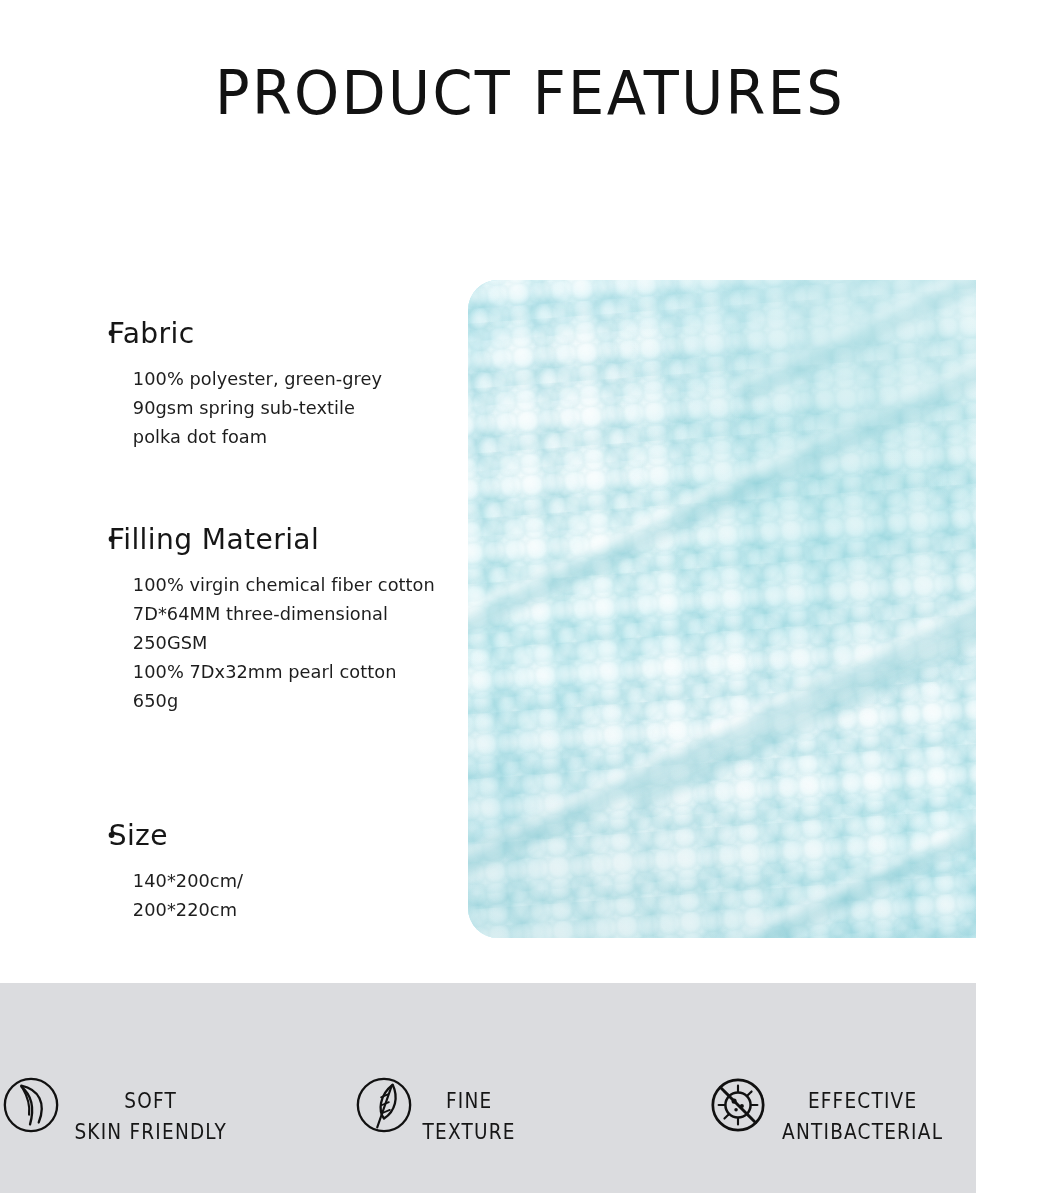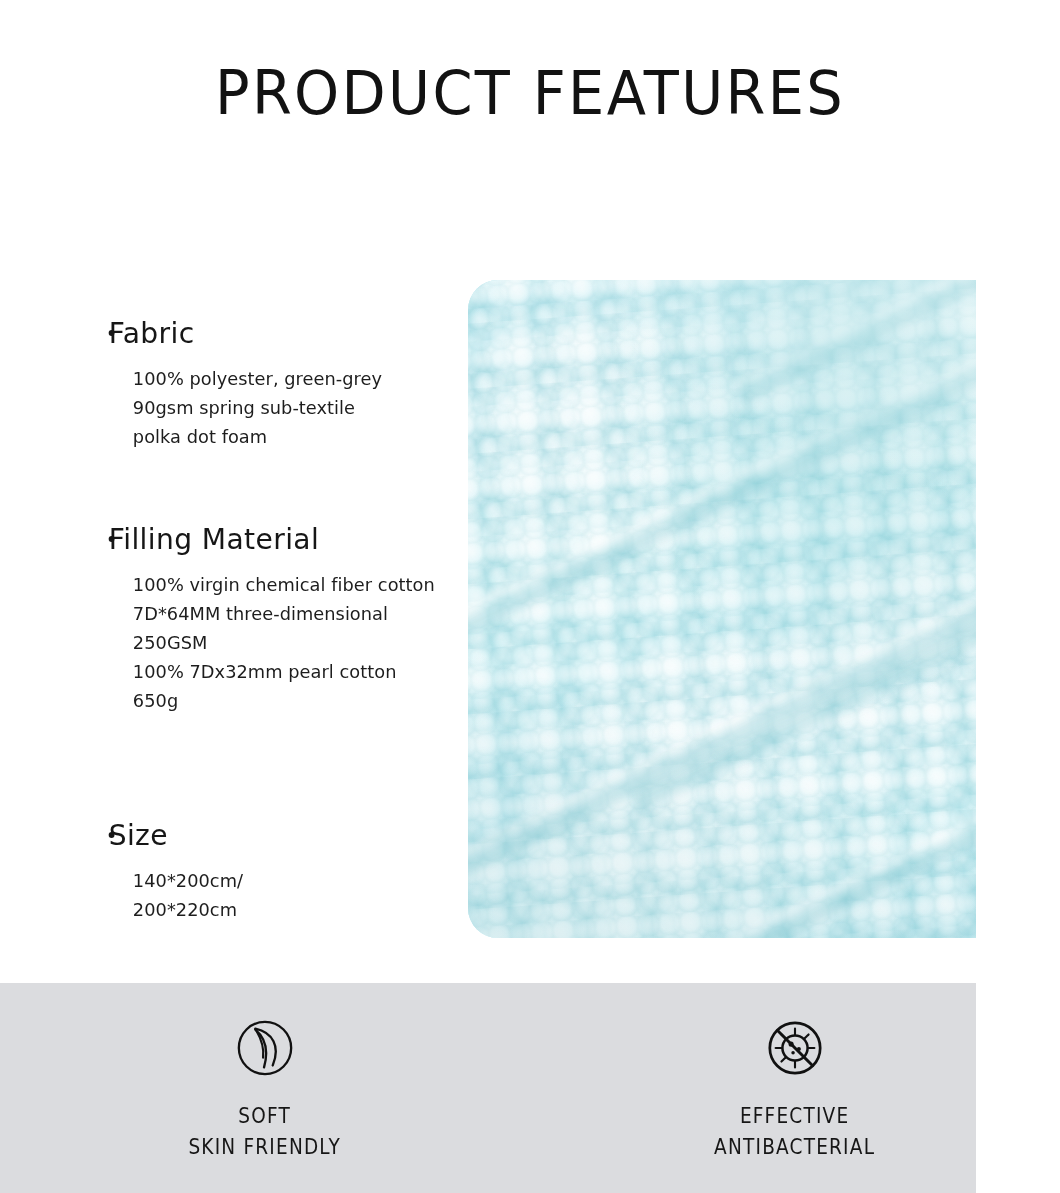--- a/index.html
+++ b/index.html
@@ -168,21 +168,21 @@
     width:1060px; height:210px;
     background:#dbdcdf;
   }
   .feature-items {
     position:absolute; inset:0;
     display:flex;
   }
   .feature-item {
     flex:1 1 0;
     display:flex;
-    flex-direction:column;
+    flex-direction:row;
     align-items:center;
     padding-top:34px;
   }
   .feature-icon {
     width:62px; height:62px;
     display:block;
   }
   .feature-label {
     margin-top:21px;
     text-align:center;
@@ -270,20 +270,32 @@
           <path d="M22 12 C40 16, 48 30, 40 50" fill="none" stroke="#111" stroke-width="2.4" stroke-linecap="round"></path>
           <path d="M22 13 C33 22, 36 34, 31 52" fill="none" stroke="#111" stroke-width="2.4" stroke-linecap="round"></path>
           <path d="M23 14 C30 26, 31 34, 30 42" fill="none" stroke="#111" stroke-width="2.2" stroke-linecap="round"></path>
         </svg>
         <div class="feature-label">
           <span>SOFT</span>
           <span>SKIN FRIENDLY</span>
         </div>
       </div>
 
+      <div class="feature-item">
+        <svg class="feature-icon" viewBox="0 0 64 64">
+          <circle cx="32" cy="32" r="27" fill="none" stroke="#111" stroke-width="2.4"></circle>
+          <path d="M41 11 C47 24, 44 38, 32 46 C26 38, 27 22, 41 11 Z" fill="none" stroke="#111" stroke-width="2.4" stroke-linejoin="round"></path>
+          <path d="M40 12 L25 55" fill="none" stroke="#111" stroke-width="2.2" stroke-linecap="round"></path>
+          <path d="M36 21 L29 24 M37 29 L30 32 M38 37 L31 40" fill="none" stroke="#111" stroke-width="1.9" stroke-linecap="round"></path>
+        </svg>
+        <div class="feature-label">
+          <span>FINE</span>
+          <span>TEXTURE</span>
+        </div>
+      </div>
 
       <div class="feature-item">
         <svg class="feature-icon" viewBox="0 0 64 64">
           <circle cx="32" cy="32" r="26" fill="none" stroke="#111" stroke-width="2.8"></circle>
           <g stroke="#111" stroke-width="2.2" stroke-linecap="round">
             <line x1="32" y1="12" x2="32" y2="18"></line>
             <line x1="32" y1="46" x2="32" y2="52"></line>
             <line x1="12" y1="32" x2="18" y2="32"></line>
             <line x1="46" y1="32" x2="52" y2="32"></line>
             <line x1="18" y1="18" x2="22" y2="22"></line>

